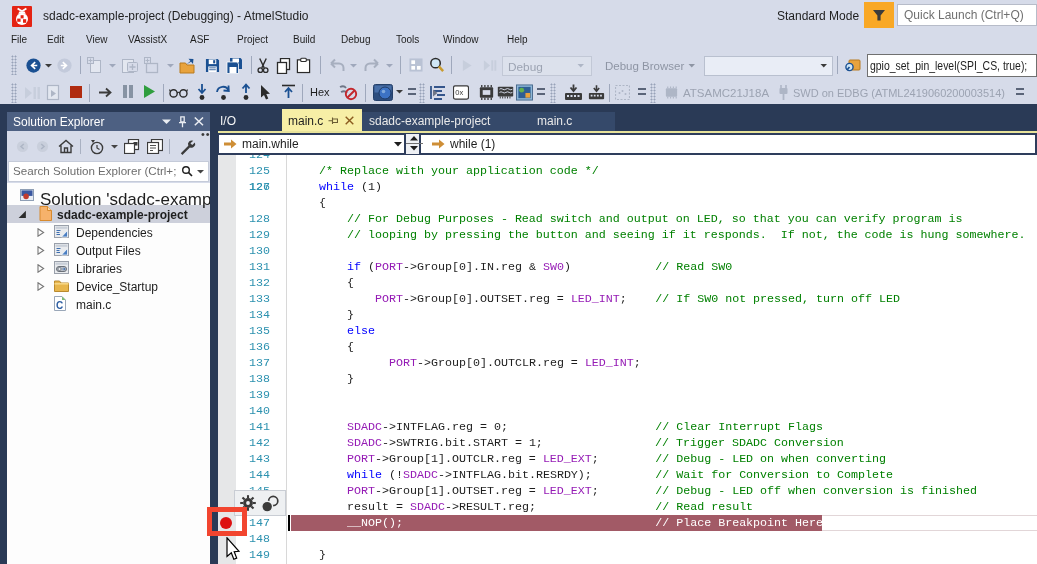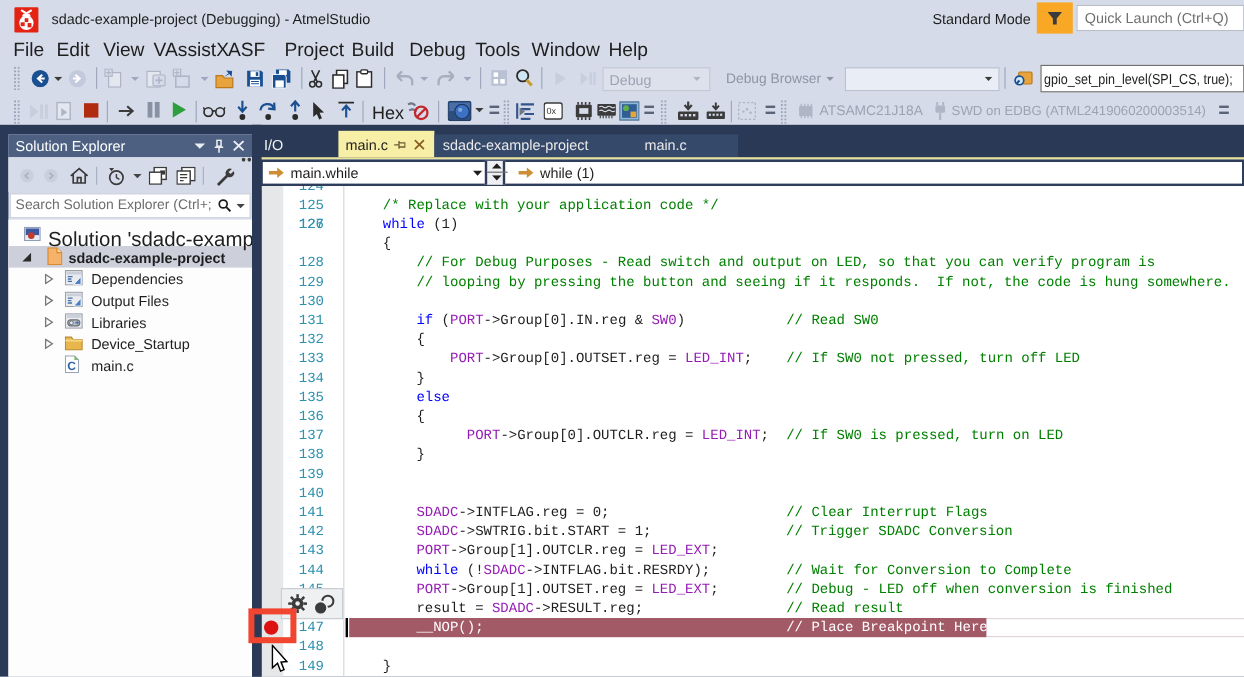--- a/index.html
+++ b/index.html
@@ -6,21 +6,21 @@
 #app{position:relative;width:1037px;height:564px;overflow:hidden;background:#D6DBE9;
   font-family:"Liberation Sans",sans-serif;-webkit-font-smoothing:antialiased;}
 #app *{position:absolute;box-sizing:border-box;}
 #app span, #app text{position:static;}
 #app div{white-space:nowrap;}
 .mono{font-family:"Liberation Mono",monospace;font-size:11.67px;line-height:16px;white-space:pre;color:#1e1e1e;}
 .g{color:#008000;}
 .b{color:#0000FF;}
 .p{color:#951BB5;}
 .ln{font-family:"Liberation Mono",monospace;font-size:11.67px;line-height:16px;color:#2B91AF;width:28px;text-align:right;left:24px;}
-.menu{top:34px;font-size:16px;color:#1e1e1e;}
+.menu{top:34px;font-size:10px;color:#1e1e1e;}
 </style>
 </head>
 <body>
 <div id="app">
 
   <div style="left:0;top:0;width:1037px;height:30px;background:#D6DBE9;"></div>
   <div style="left:12px;top:6px;width:20px;height:21px;background:#E42313;border-radius:1px;">
     <svg width="20" height="21" viewBox="0 0 20 21" style="left:0;top:0;">
       <circle cx="10" cy="13" r="6" fill="#fff"></circle>
       <path d="M10 5.2 L5.6 2.4 M10 5.2 L14.4 2.4" stroke="#fff" stroke-width="1.8" fill="none"></path>
@@ -210,21 +210,21 @@
       <circle cx="6" cy="14.5" r="2.4" fill="#2b2b2b"></circle>
     </svg>
 <svg style="left:259px;top:84px;" width="13" height="17" viewBox="0 0 13 17">
       <path d="M2 1 L2 13.5 L5 11 L7 15.5 L9.3 14.5 L7.3 10 L11 9.7 Z" fill="#2b2b2b"></path>
     </svg>
 <svg style="left:281px;top:84px;" width="15" height="16" viewBox="0 0 15 16">
       <path d="M1 1.5 L14 1.5" stroke="#2b2b2b" stroke-width="1.6"></path>
       <path d="M7.5 14 L7.5 4.5 M4 8 L7.5 4 L11 8" stroke="#1A5092" stroke-width="1.8" fill="none"></path>
     </svg>
 <div style="left:302px;top:84px;width:1px;height:18px;background:#9FA8BC;"></div>
-<div style="left:310px;top:86px;font-size:15px;color:#1e1e1e;">Hex</div>
+<div style="left:310px;top:86px;font-size:11px;color:#1e1e1e;">Hex</div>
 <svg style="left:338px;top:84px;" width="20" height="17" viewBox="0 0 20 17">
       <path d="M2 3 Q6 1 8 4 M3 8 Q7 6 9 9" stroke="#6E7687" stroke-width="1.8" fill="none"></path>
       <circle cx="13" cy="10" r="5.2" fill="none" stroke="#C4282D" stroke-width="1.9"></circle>
       <line x1="9.5" y1="13.5" x2="16.5" y2="6.5" stroke="#C4282D" stroke-width="1.9"></line>
     </svg>
 <div style="left:365px;top:84px;width:1px;height:18px;background:#9FA8BC;"></div>
 <svg style="left:373px;top:84px;" width="20" height="17" viewBox="0 0 20 17">
       <rect x="0.5" y="0.5" width="19" height="16" rx="2" fill="#2E4E7E" stroke="#24406A"></rect>
       <rect x="1.5" y="1.5" width="17" height="7" fill="#486FA8"></rect>
       <circle cx="12" cy="9" r="6" fill="#3C72C4" stroke="#1E3A66" stroke-width="1"></circle>
@@ -521,33 +521,33 @@
 <div class="mono" style="left:157.0px;top:136px;"><span class="p">PORT</span>-&gt;Group[0].OUTSET.reg&nbsp;=&nbsp;<span class="p">LED_INT</span>;</div>
 <div class="mono g" style="left:437.2px;top:136px;">//&nbsp;If&nbsp;SW0&nbsp;not&nbsp;pressed,&nbsp;turn&nbsp;off&nbsp;LED</div>
 <div class="ln" style="top:152px;">134</div>
 <div class="mono" style="left:129.0px;top:152px;">}</div>
 <div class="ln" style="top:168px;">135</div>
 <div class="mono" style="left:129.0px;top:168px;"><span class="b">else</span></div>
 <div class="ln" style="top:184px;">136</div>
 <div class="mono" style="left:129.0px;top:184px;">{</div>
 <div class="ln" style="top:200px;">137</div>
 <div class="mono" style="left:171px;top:200px;"><span class="p">PORT</span>-&gt;Group[0].OUTCLR.reg&nbsp;=&nbsp;<span class="p">LED_INT</span>;</div>
-<div class="mono g" style="left:437.2px;top:200px;">//&nbsp;If&nbsp;SW0&nbsp;is&nbsp;pressed,&nbsp;turn&nbsp;on&nbsp;LED</div>
 <div class="ln" style="top:216px;">138</div>
 <div class="mono" style="left:129.0px;top:216px;">}</div>
 <div class="ln" style="top:232px;">139</div>
 <div class="ln" style="top:248px;">140</div>
 <div class="ln" style="top:264px;">141</div>
 <div class="mono" style="left:129.0px;top:264px;"><span class="p">SDADC</span>-&gt;INTFLAG.reg&nbsp;=&nbsp;0;</div>
 <div class="mono g" style="left:437.2px;top:264px;">//&nbsp;Clear&nbsp;Interrupt&nbsp;Flags</div>
 <div class="ln" style="top:280px;">142</div>
 <div class="mono" style="left:129.0px;top:280px;"><span class="p">SDADC</span>-&gt;SWTRIG.bit.START&nbsp;=&nbsp;1;</div>
 <div class="mono g" style="left:437px;top:280px;">//&nbsp;Trigger&nbsp;SDADC&nbsp;Conversion</div>
 <div class="ln" style="top:296px;">143</div>
 <div class="mono" style="left:129.0px;top:296px;"><span class="p">PORT</span>-&gt;Group[1].OUTCLR.reg&nbsp;=&nbsp;<span class="p">LED_EXT</span>;</div>
+<div class="mono g" style="left:437.2px;top:296px;">//&nbsp;Debug&nbsp;-&nbsp;LED&nbsp;on&nbsp;when&nbsp;converting</div>
 <div class="ln" style="top:312px;">144</div>
 <div class="mono g" style="left:437.2px;top:312px;">//&nbsp;Wait&nbsp;for&nbsp;Conversion&nbsp;to&nbsp;Complete</div>
 <div class="mono" style="left:129.0px;top:312px;"><span class="b">while</span>&nbsp;(!<span class="p">SDADC</span>-&gt;INTFLAG.bit.RESRDY);</div>
 <div class="ln" style="top:328px;">145</div>
 <div class="mono" style="left:129.0px;top:328px;"><span class="p">PORT</span>-&gt;Group[1].OUTSET.reg&nbsp;=&nbsp;<span class="p">LED_EXT</span>;</div>
 <div class="mono g" style="left:437.2px;top:328px;">//&nbsp;Debug&nbsp;-&nbsp;LED&nbsp;off&nbsp;when&nbsp;conversion&nbsp;is&nbsp;finished</div>
 <div class="ln" style="top:344px;">146</div>
 <div class="mono" style="left:129.0px;top:344px;">result&nbsp;=&nbsp;<span class="p">SDADC</span>-&gt;RESULT.reg;</div>
 <div class="mono g" style="left:437.2px;top:344px;">//&nbsp;Read&nbsp;result</div>
 <div class="ln" style="top:360px;">147</div>

